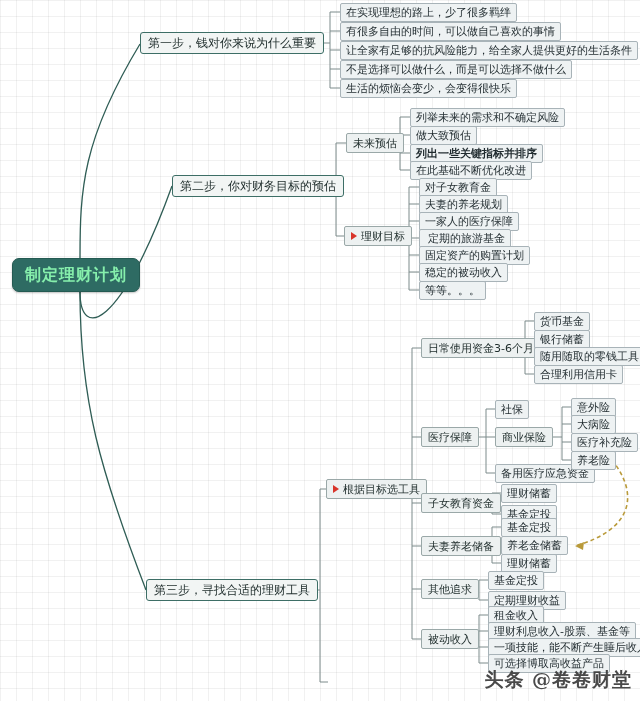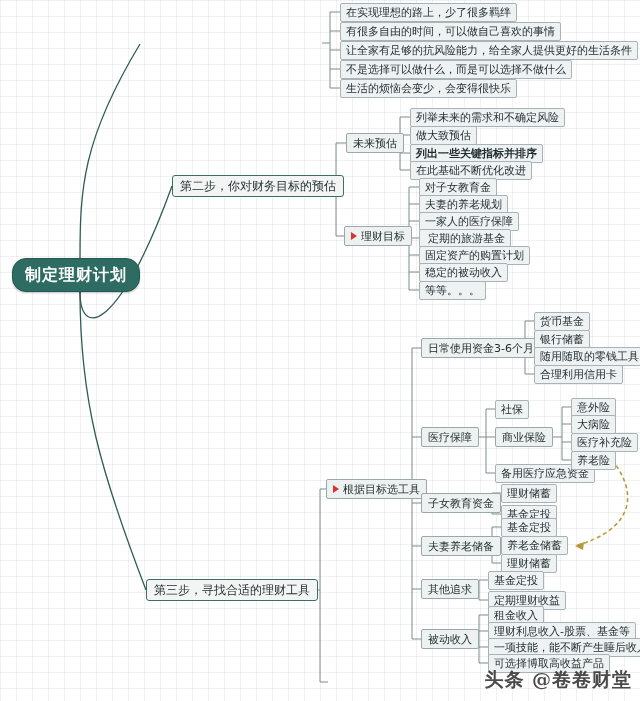--- a/index.html
+++ b/index.html
@@ -15,22 +15,22 @@
   #canvas{position:absolute;inset:0;}
   svg#wires{position:absolute;left:0;top:0;width:640px;height:701px;pointer-events:none;}
 
   .node{
     position:absolute;box-sizing:border-box;
     white-space:nowrap;display:flex;align-items:center;
     line-height:1;
   }
   
   .root{
-    background:#2e6b63;border:1px solid #245a52;border-radius:14px;
-    color:#ffffff;font-weight:bold;font-size:16px;
+    background:#2e6b63;border:1px solid #245a52;border-radius:7px;
+    color:#86efac;font-weight:bold;font-size:16px;
     padding:0 12px;height:34px;
     box-shadow:0 1px 2px rgba(0,0,0,.25);
     letter-spacing:1px;
   }
   
   .step{
     background:#f2f5f4;border:1px solid #3d6e66;border-radius:3px;
     color:#1d2b2a;font-size:12px;height:22px;padding:0 7px;
   }
   
@@ -156,20 +156,21 @@
         <path d="M479,663 L488,663"></path>
     </g>
     <g>
       <path d="M612,460 C640,495 632,530 575,546" fill="none" stroke="#b99a3a" stroke-width="1.6" stroke-dasharray="4 3"></path>
       <path d="M575,546 L584,542 L583,550 Z" fill="#b99a3a"></path>
     </g>
   </svg>
 
   <div class="node root" style="left:12px;top:258px;">制定理财计划</div>
 
+  <div class="node step" style="left:140px;top:32px;">第一步，钱对你来说为什么重要</div>
   <div class="node leaf" style="left:340px;top:3px;">在实现理想的路上，少了很多羁绊</div>
   <div class="node leaf" style="left:340px;top:22px;">有很多自由的时间，可以做自己喜欢的事情</div>
   <div class="node leaf" style="left:340px;top:41px;">让全家有足够的抗风险能力，给全家人提供更好的生活条件</div>
   <div class="node leaf" style="left:340px;top:60px;">不是选择可以做什么，而是可以选择不做什么</div>
   <div class="node leaf" style="left:340px;top:79px;">生活的烦恼会变少，会变得很快乐</div>
 
   <div class="node step" style="left:172px;top:175px;">第二步，你对财务目标的预估</div>
 
   <div class="node grp" style="left:346px;top:133px;">未来预估</div>
   <div class="node leaf" style="left:410px;top:108px;">列举未来的需求和不确定风险</div>

